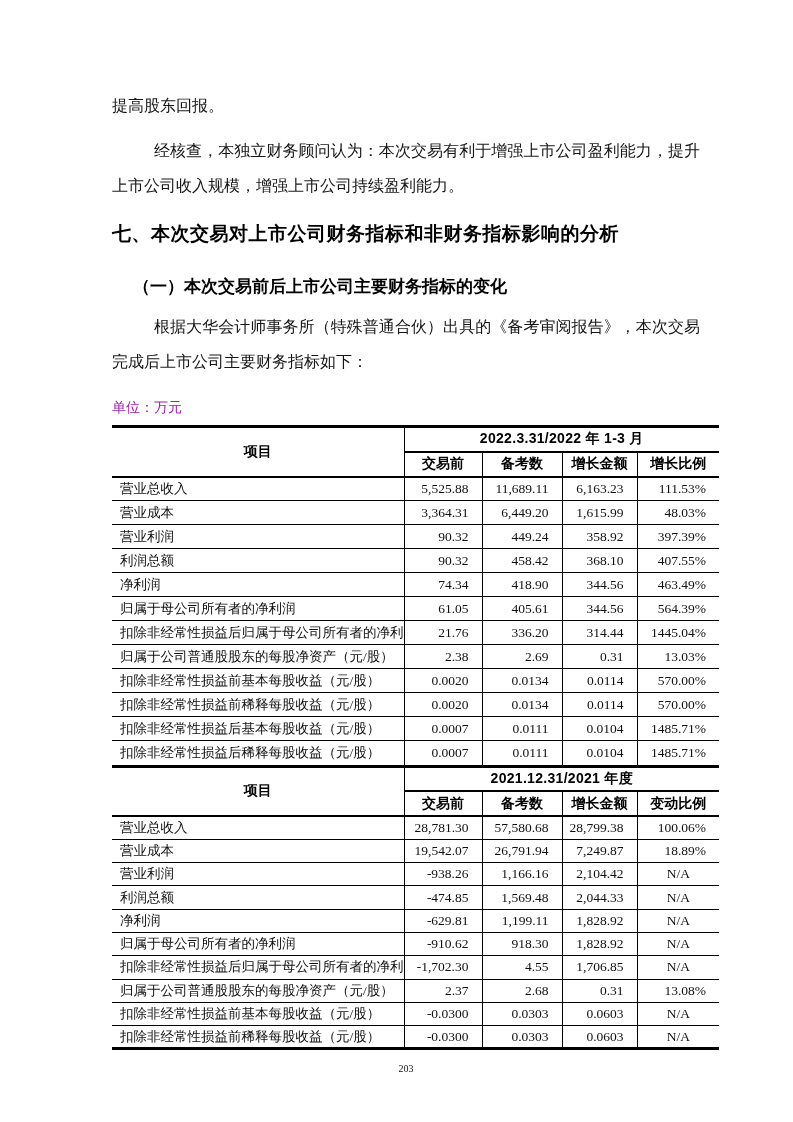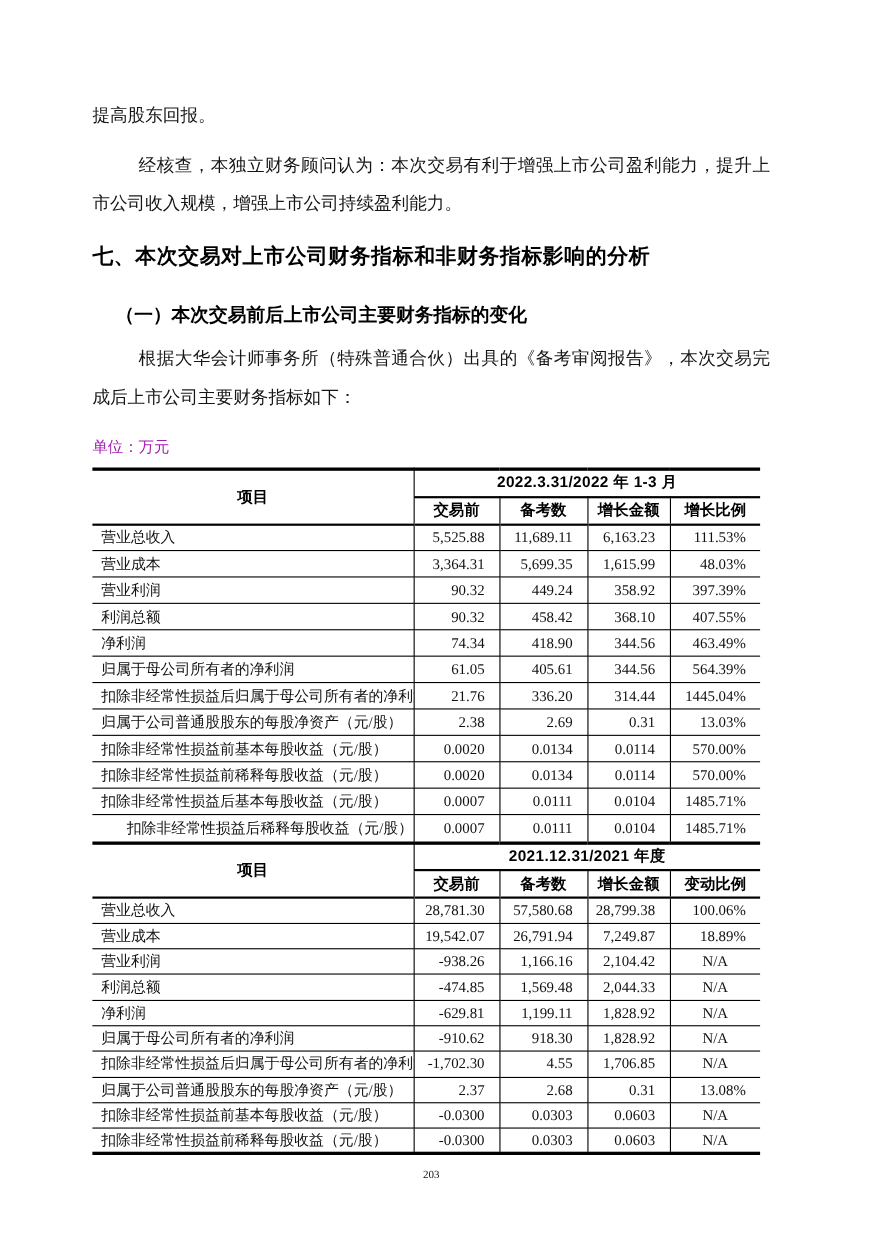--- a/index.html
+++ b/index.html
@@ -7,21 +7,21 @@
   body {
     font-family: "Liberation Serif", "DejaVu Serif", serif;
     color: #111111;
   }
   .page {
     position: relative;
     width: 793px;
     height: 1122px;
     margin: 0 auto;
     background: #ffffff;
-    padding: 88px 93px 0 84px;
+    padding: 88px 93px 0 112px;
   }
   .para {
     font-size: 16px;
     line-height: 35px;
     text-align: justify;
     color: #151515;
   }
   .para.indent { text-indent: 42px; }
   .para1 { margin-bottom: 10px; }
   .para2 { margin-bottom: 0; }
@@ -84,21 +84,21 @@
   }
   .num-cell {
     font-size: 13.5px;
     text-align: right;
     padding-right: 13px;
     color: #101010;
     font-family: "Liberation Serif", "DejaVu Serif", serif;
   }
   .num-cell.na { text-align: center; padding-right: 0; }
   .table-2022 { margin-top: 7px; border-top: 3px solid #000000; }
-  .table-2022 tbody tr:last-child > * { border-bottom: none; text-align: right; }
+  .table-2022 tbody tr:last-child > * { border-bottom: none; }
   .table-2021 { border-top: 3px solid #000000; border-bottom: 3px solid #000000; }
   .page-number {
     margin-top: 13px;
     text-align: center;
     font-size: 10px;
     color: #151515;
   }
 </style>
 </head>
 <body>
@@ -141,21 +141,21 @@
         <tr>
           <td class="item-cell">营业总收入</td>
           <td class="num-cell">5,525.88</td>
           <td class="num-cell">11,689.11</td>
           <td class="num-cell">6,163.23</td>
           <td class="num-cell">111.53%</td>
         </tr>
         <tr>
           <td class="item-cell">营业成本</td>
           <td class="num-cell">3,364.31</td>
-          <td class="num-cell">5,699.35</td>
+          <td class="num-cell">6,449.20</td>
           <td class="num-cell">1,615.99</td>
           <td class="num-cell">48.03%</td>
         </tr>
         <tr>
           <td class="item-cell">营业利润</td>
           <td class="num-cell">90.32</td>
           <td class="num-cell">449.24</td>
           <td class="num-cell">358.92</td>
           <td class="num-cell">397.39%</td>
         </tr>

